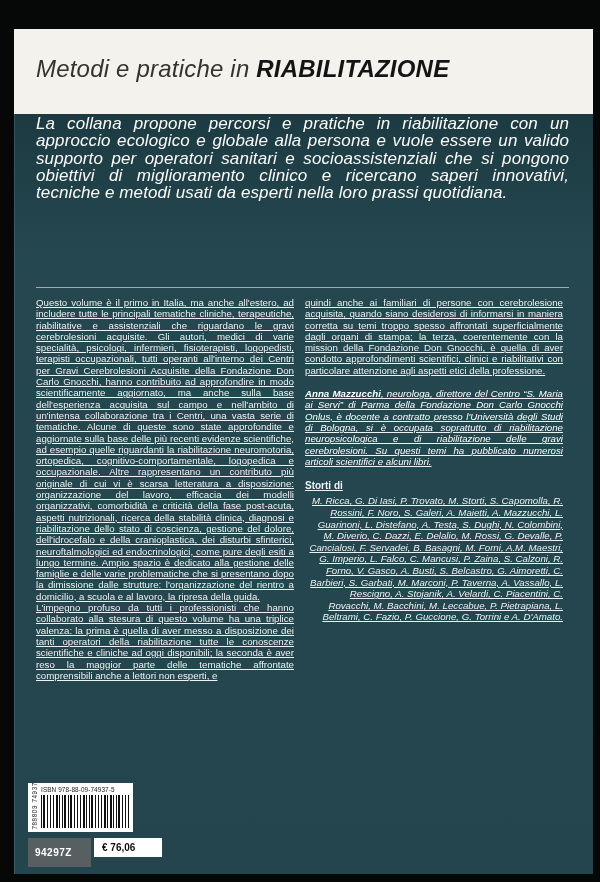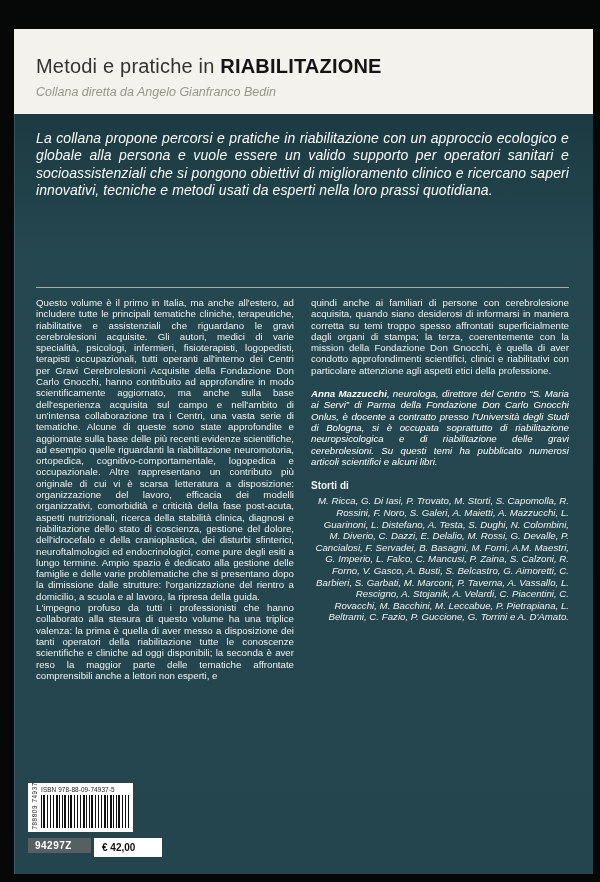--- a/index.html
+++ b/index.html
@@ -3,38 +3,38 @@
 <meta charset="utf-8">
 <style>
   * { box-sizing: border-box; margin: 0; padding: 0; }
   html, body { background: #000; }
   body { width: 600px; height: 882px; font-family: "Liberation Sans", sans-serif; }
   .page { position: relative; width: 600px; height: 882px; background: #060808; overflow: hidden; }
 
   
   .band { position: absolute; left: 14px; top: 29px; width: 579px; height: 85px;
           background: #f3f2ed; padding: 26px 0 0 22px; }
-  .title { font-size: 20px; color: #33332f; letter-spacing: 0.2px; }
+  .title { font-size: 24px; color: #33332f; letter-spacing: 0.2px; font-style: italic; }
   .title .bold { font-weight: 700; color: #141414; }
   .subtitle { margin-top: 7px; font-style: italic; font-size: 12.5px; color: #97958c; }
 
   
   .teal { position: absolute; left: 14px; top: 114px; width: 579px; height: 760px;
           background: linear-gradient(180deg, #1c3a41 0px, #254750 140px, #24454e 100%);
           box-shadow: inset 1px 0 0 rgba(255,255,255,0.12); }
 
-  .intro { position: absolute; left: 36px; top: 130px; width: 533px;
-           color: #fbfbf9; font-style: italic; font-size: 14px; line-height: 17.3px;
+  .intro { position: absolute; left: 36px; top: 115px; width: 533px;
+           color: #fbfbf9; font-style: italic; font-size: 17px; line-height: 17.3px;
            text-align: justify; letter-spacing: 0.1px; }
 
   .rule { position: absolute; left: 36px; top: 287px; width: 533px; height: 1px;
           background: rgba(255,255,255,0.55); }
 
   .columns { position: absolute; left: 36px; top: 297px; width: 533px;
-             display: flex; gap: 17px; color: #eef2f2; }
+             display: flex; gap: 11px; color: #eef2f2; text-decoration: underline; }
   .col { width: 258px; font-size: 9.7px; line-height: 11.3px; text-align: justify; }
   .col p { margin: 0; }
   .gap-top { margin-top: 12px !important; }
   .author { font-style: italic; color: #ffffff; }
   .author b { font-weight: 700; }
   .scritti { margin-top: 13px !important; font-weight: 700; font-size: 10px; font-style: normal; }
   .contributors { margin-top: 4px !important; font-style: italic; text-align: right; line-height: 11.6px; }
 
   
   .barcode-box { position: absolute; left: 28px; top: 783px; width: 105px; height: 49px;
@@ -43,37 +43,36 @@
   .ean-vert span { writing-mode: vertical-rl; transform: rotate(180deg);
                    font-size: 6.3px; color: #1a1a1a; letter-spacing: 0.6px; white-space: nowrap; }
   .bc-col { flex: 1; display: flex; flex-direction: column; padding: 3px 4px 4px 0; }
   .isbn { font-size: 6.4px; color: #1a1a1a; letter-spacing: 0.1px; margin-bottom: 2px; white-space: nowrap; }
   .bars { flex: 1; background-color: #fff;
           background-image:
             repeating-linear-gradient(90deg, #101010 0 1px, transparent 1px 3px),
             repeating-linear-gradient(90deg, transparent 0 2.2px, #101010 2.2px 3.4px, transparent 3.4px 6.8px); }
 
   .badges { position: absolute; left: 28px; top: 838px; display: flex; gap: 3px; }
-  .code-badge { width: 63px; height: 15px; background: #585f63; color: #fff;
+  .code-badge { width: 63px; height: 29px; background: #585f63; color: #fff;
                 font-size: 10px; font-weight: 700; display: flex; align-items: center;
                 padding-left: 7px; letter-spacing: 0.5px; }
   .price-badge { width: 68px; height: 19px; background: #ffffff; color: #101010;
                  font-size: 10px; font-weight: 700; display: flex; align-items: center;
                  padding-left: 8px; }
 </style>
 </head>
 <body>
 
 <div class="page">
 
   <div class="band">
     <div class="title">
       <span>Metodi e pratiche in </span><span class="bold">RIABILITAZIONE</span>
     </div>
-    <div class="subtitle">Collana diretta da Angelo Gianfranco Bedin</div>
   </div>
 
   <div class="teal"></div>
 
   <p class="intro">La collana propone percorsi e pratiche in riabilitazione con un approccio ecologico e globale alla persona e vuole essere un valido supporto per operatori sanitari e socioassistenziali che si pongono obiettivi di miglioramento clinico e ricercano saperi innovativi, tecniche e metodi usati da esperti nella loro prassi quotidiana.</p>
 
   <div class="rule"></div>
 
   <div class="columns">
     <div class="col">
@@ -93,16 +92,16 @@
       <span>9 788809 749375</span>
     </div>
     <div class="bc-col">
       <div class="isbn">ISBN 978-88-09-74937-5</div>
       <div class="bars"></div>
     </div>
   </div>
 
   <div class="badges">
     <div class="code-badge">94297Z</div>
-    <div class="price-badge">€ 42,00</div>
+    <div class="price-badge">€ 76,06</div>
   </div>
 
 </div>
 
 </body></html>

